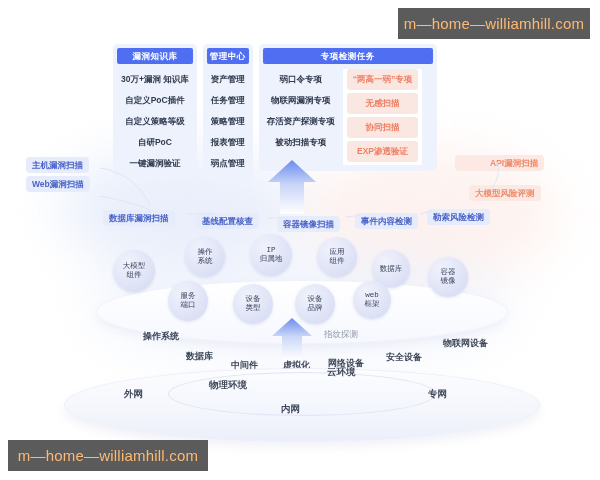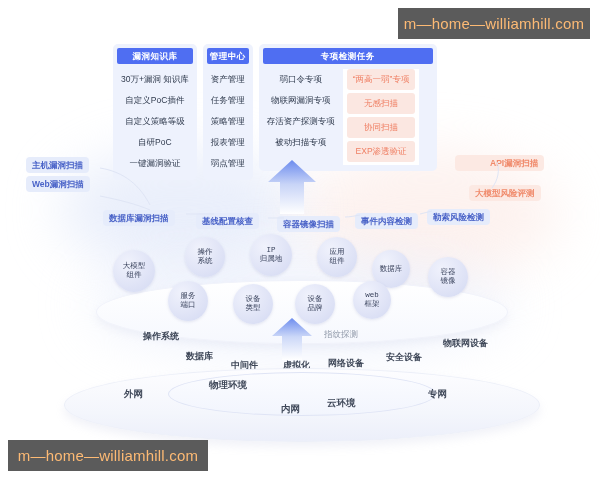--- a/index.html
+++ b/index.html
@@ -20,21 +20,21 @@
 
   
   .panels{position:absolute;left:113px;top:44px;display:flex;gap:6px;align-items:flex-start;}
   .panel{border-radius:5px;padding:0 0 6px 0;}
   .panel.blue{background:#eef2fd;}
   .panel-head{
     height:16px;line-height:16px;border-radius:2px;
     background:#4f6ef2;color:#fff;font-size:8.5px;font-weight:700;
     text-align:center;letter-spacing:.5px;margin:4px 4px 5px 4px;
   }
-  .panel-body{display:flex;}
+  .panel-body{display:flex;font-weight:bold;}
   .col{display:flex;flex-direction:column;}
   .pitem{
     font-size:8.5px;color:#2f3a4d;text-align:center;
     padding:4.5px 8px;white-space:nowrap;
   }
   .pitem.pink{
     background:#fbe7e1;color:#ef7f63;border-radius:3px;
     margin:0 4px 3px 4px;padding:4.5px 6px;font-size:8.5px;
   }
   .panel.wide{background:#eef2fd;}
@@ -256,20 +256,20 @@
   <div class="aword" style="left:283px;top:359px;">虚拟化</div>
   <div class="aword" style="left:328px;top:357px;">网络设备</div>
   <div class="aword" style="left:386px;top:351px;">安全设备</div>
   <div class="aword" style="left:443px;top:337px;">物联网设备</div>
 
   <div class="disc disc-outer"></div>
   <div class="disc disc-inner"></div>
 
   <div class="dword" style="left:124px;top:388px;">外网</div>
   <div class="dword" style="left:209px;top:379px;">物理环境</div>
-  <div class="dword" style="left:327px;top:397px;">云环境</div>
+  <div class="dword" style="left:327px;top:366px;">云环境</div>
   <div class="dword" style="left:428px;top:388px;">专网</div>
   <div class="dword" style="left:281px;top:403px;">内网</div>
 
   <div class="wm wm-top">m—home—williamhill.com</div>
   <div class="wm wm-bot">m—home—williamhill.com</div>
 
 </div>
 
 </body></html>

